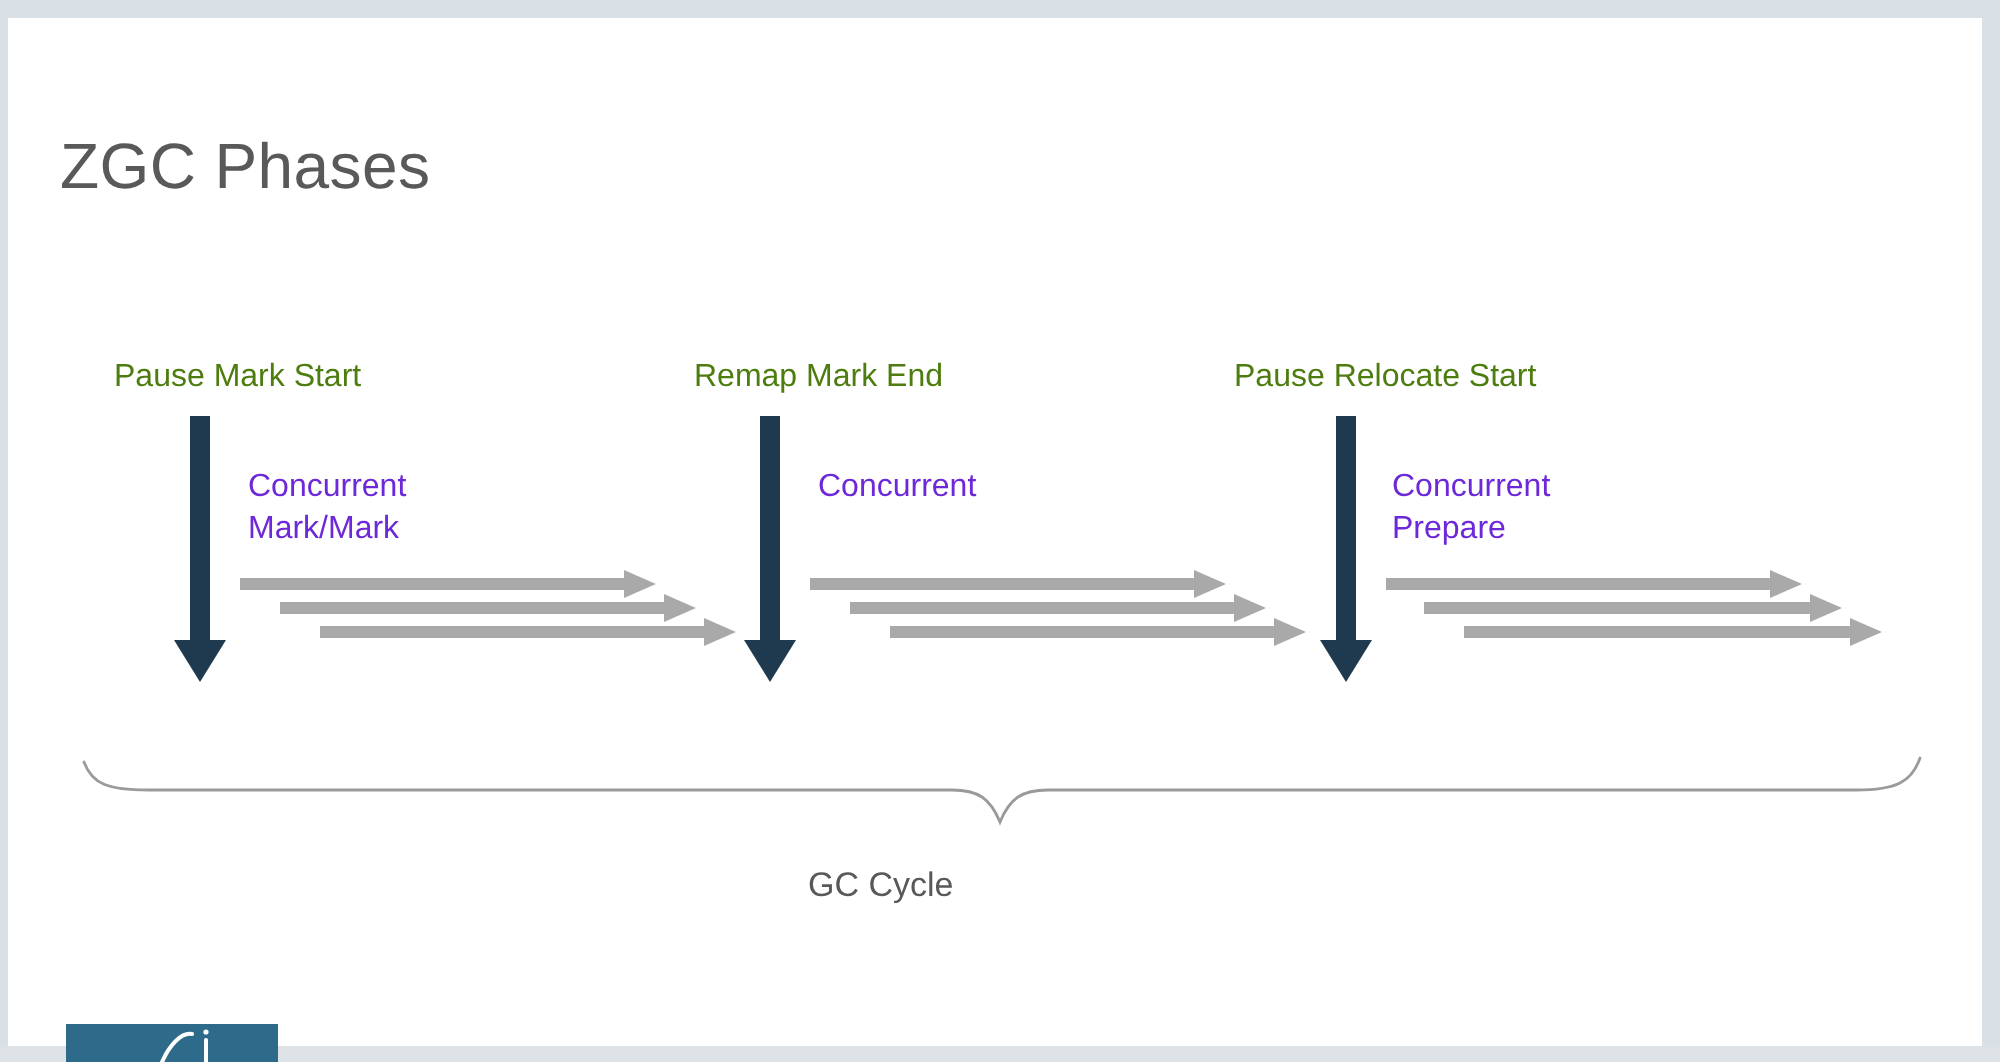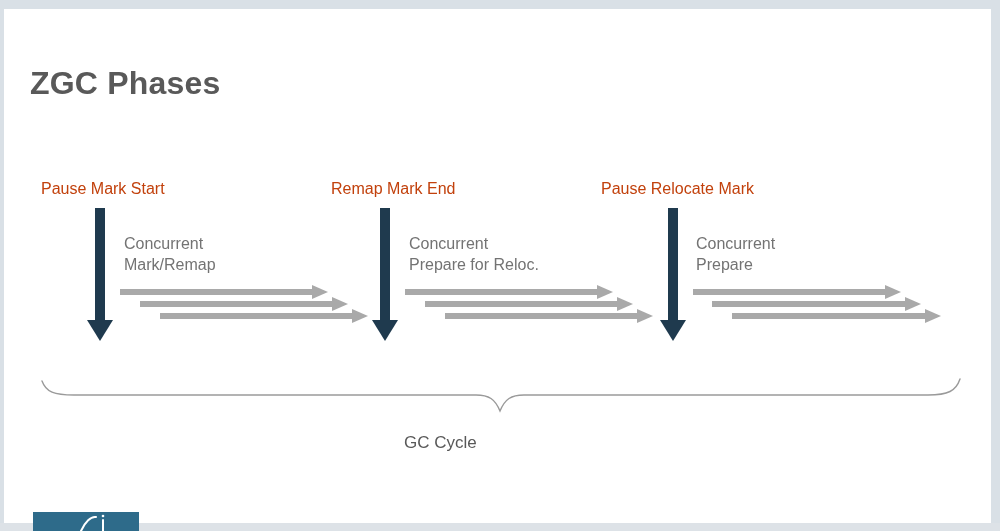--- a/index.html
+++ b/index.html
@@ -12,32 +12,32 @@
   .slide{
     position:absolute;left:4px;top:9px;width:987px;height:514px;
     background:#ffffff;
   }
   .bottom-strip{
     position:absolute;left:0;top:523px;width:1000px;height:8px;
     background:#dde2e7;
   }
   .title{
     position:absolute;left:26px;top:56px;
-    font-size:32px;font-weight:700;color:#595959;letter-spacing:.2px;
+    font-size:32px;font-weight:400;color:#595959;letter-spacing:.2px;
   }
   .pause-label{
     position:absolute;top:171px;
-    font-size:16px;color:#c2410c;white-space:nowrap;
+    font-size:16px;color:#4d7c0f;white-space:nowrap;margin-left:16px;
   }
   .pl-1{left:37px;}
   .pl-2{left:327px;}
   .pl-3{left:597px;}
   .concurrent-label{
     position:absolute;top:224px;
-    font-size:16px;line-height:21px;color:#737373;white-space:nowrap;
+    font-size:16px;line-height:21px;color:#6d28d9;white-space:nowrap;
   }
   .cl-1{left:120px;}
   .cl-2{left:405px;}
   .cl-3{left:692px;}
   .diagram-svg{
     position:absolute;left:0;top:0;width:987px;height:514px;
   }
   .gc-cycle{
     position:absolute;left:400px;top:424px;width:200px;text-align:left;
     font-size:17px;color:#595959;
@@ -49,29 +49,28 @@
 </style>
 </head>
 <body>
 
 <div class="slide">
 
   <div class="title">ZGC Phases</div>
 
   <div class="pause-label pl-1">Pause Mark Start</div>
   <div class="pause-label pl-2">Remap Mark End</div>
-  <div class="pause-label pl-3">Pause Relocate Mark</div>
+  <div class="pause-label pl-3">Pause Relocate Start</div>
 
   <div class="concurrent-label cl-1">
     <div>Concurrent</div>
-    <div>Mark/Remap</div>
+    <div>Mark/Mark</div>
   </div>
   <div class="concurrent-label cl-2">
     <div>Concurrent</div>
-    <div>Prepare for Reloc.</div>
   </div>
   <div class="concurrent-label cl-3">
     <div>Concurrent</div>
     <div>Prepare</div>
   </div>
 
   <svg class="diagram-svg" viewBox="0 0 987 514" xmlns="http://www.w3.org/2000/svg">
 
     <g fill="#1f3a4e">
       <rect x="91" y="199" width="10" height="114"></rect>

